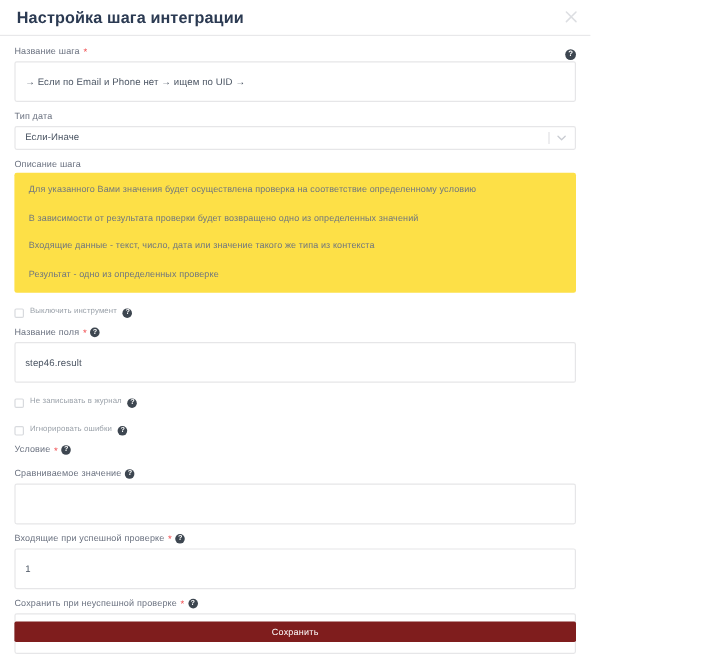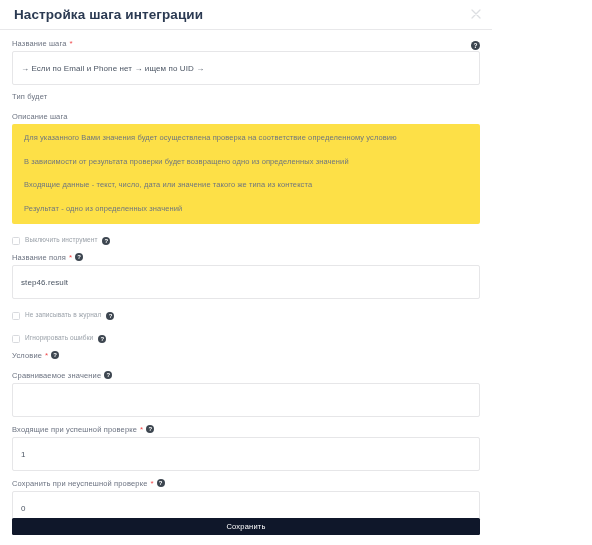--- a/index.html
+++ b/index.html
@@ -46,21 +46,21 @@
   
   .modal-body {
     padding: 9px 12px 0 12px;
     position: relative;
   }
 
   .field { position: relative; }
 
   .label-row {
     display: flex;
-    align-items: flex-end;
+    align-items: flex-start;
     gap: 3px;
     margin-bottom: 4px;
     line-height: 1;
   }
   .label-text {
     font-size: 7.5px;
     color: #6b7280;
     letter-spacing: .15px;
   }
   .req {
@@ -190,21 +190,21 @@
 
   
   .modal-footer {
     position: absolute;
     left: 12px; right: 12px;
     bottom: 10px;
   }
   .save-btn {
     width: 100%;
     height: 17px;
-    background: #0f172a;
+    background: #7f1d1d;
     border: none;
     border-radius: 1.5px;
     color: #ffffff;
     font-size: 7.5px;
     font-family: "Liberation Sans", "DejaVu Sans", sans-serif;
     letter-spacing: .2px;
     cursor: pointer;
     display: flex;
     align-items: center;
     justify-content: center;
@@ -233,35 +233,44 @@
         <span class="label-text">Название шага</span>
         <span class="req">*</span>
       </div>
       <input class="text-input" type="text" value="→ Если по Email и Phone нет → ищем по UID →" style="">
     </div>
 
     <div class="spacer-8"></div>
 
     <div class="field">
       <div class="label-row">
-        <span class="label-text">Тип будет</span>
+        <span class="label-text">Тип дата</span>
+      </div>
+      <div class="select-wrap">
+        <div class="select-input">Если-Иначе</div>
+        <div class="select-sep"></div>
+        <div class="select-arrow">
+          <svg width="8" height="6" viewBox="0 0 8 6">
+            <path d="M1 1.5 L4 4.5 L7 1.5" stroke="#c9ccd2" stroke-width="1.1" fill="none" stroke-linecap="round" stroke-linejoin="round"></path>
+          </svg>
+        </div>
       </div>
     </div>
 
     <div class="spacer-8"></div>
 
     <div class="field">
       <div class="label-row">
         <span class="label-text">Описание шага</span>
       </div>
       <div class="desc-box">
         <div class="desc-line">Для указанного Вами значения будет осуществлена проверка на соответствие определенному условию</div>
         <div class="desc-line">В зависимости от результата проверки будет возвращено одно из определенных значений</div>
         <div class="desc-line">Входящие данные - текст, число, дата или значение такого же типа из контекста</div>
-        <div class="desc-line">Результат - одно из определенных значений</div>
+        <div class="desc-line">Результат - одно из определенных проверке</div>
       </div>
     </div>
 
     <div class="spacer-10"></div>
 
     <div class="cb-row">
       <span class="cb-box"></span>
       <span class="cb-label">Выключить инструмент</span>
       <span class="help-icon">?</span>
     </div>

